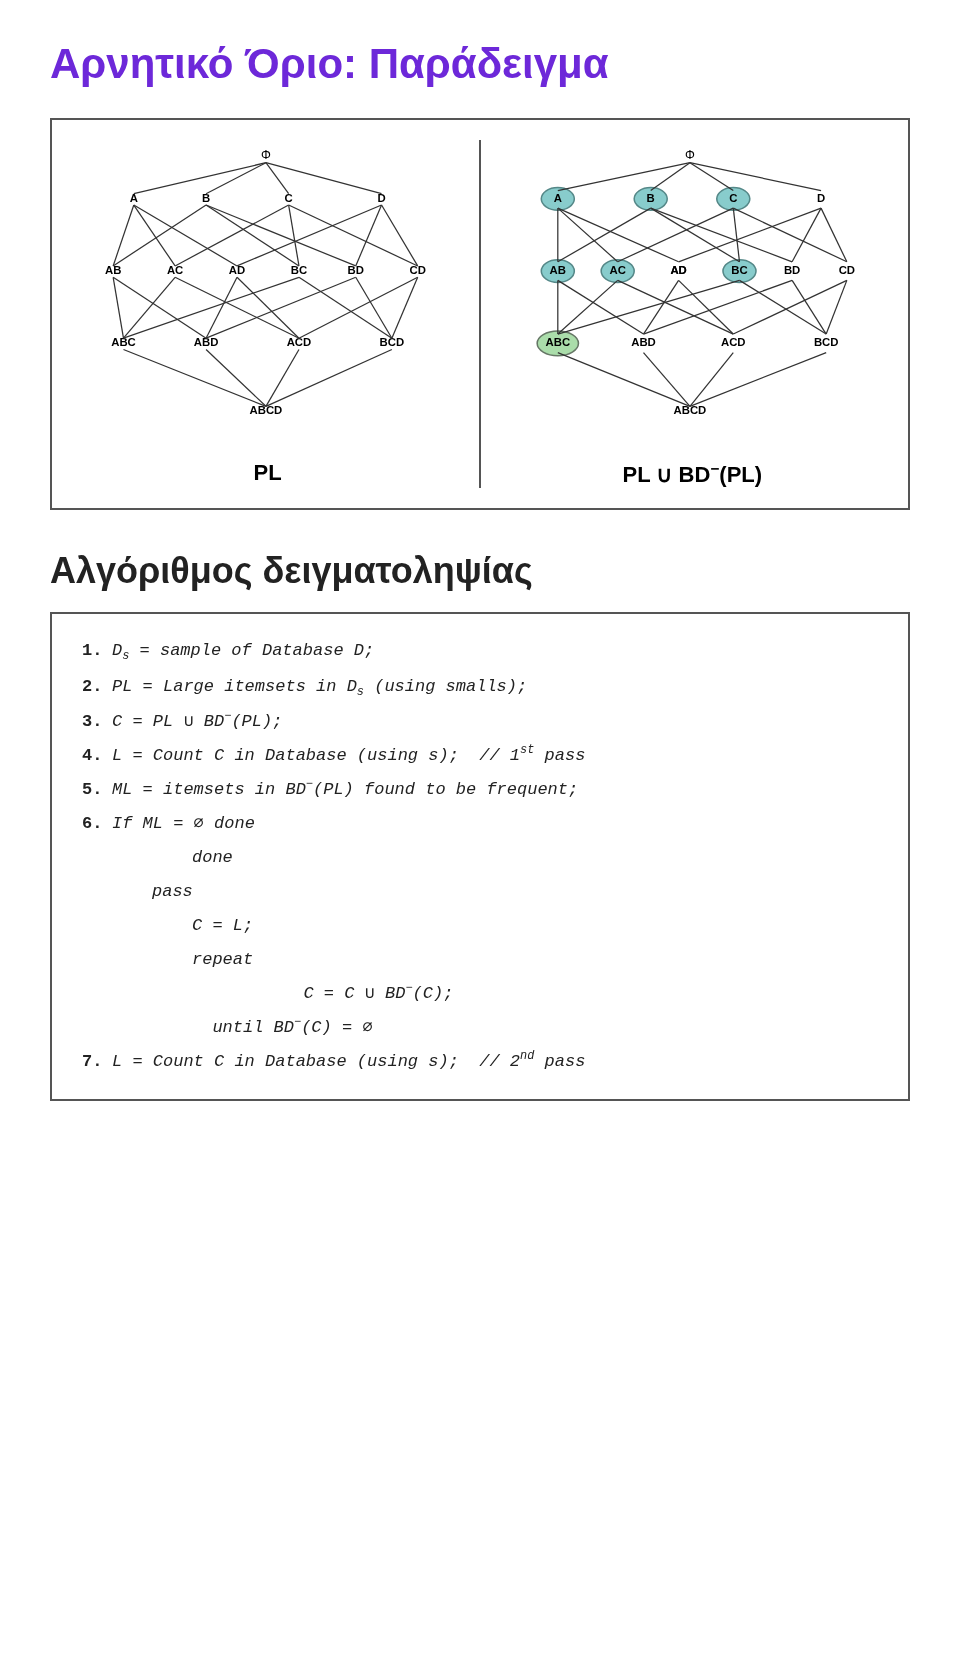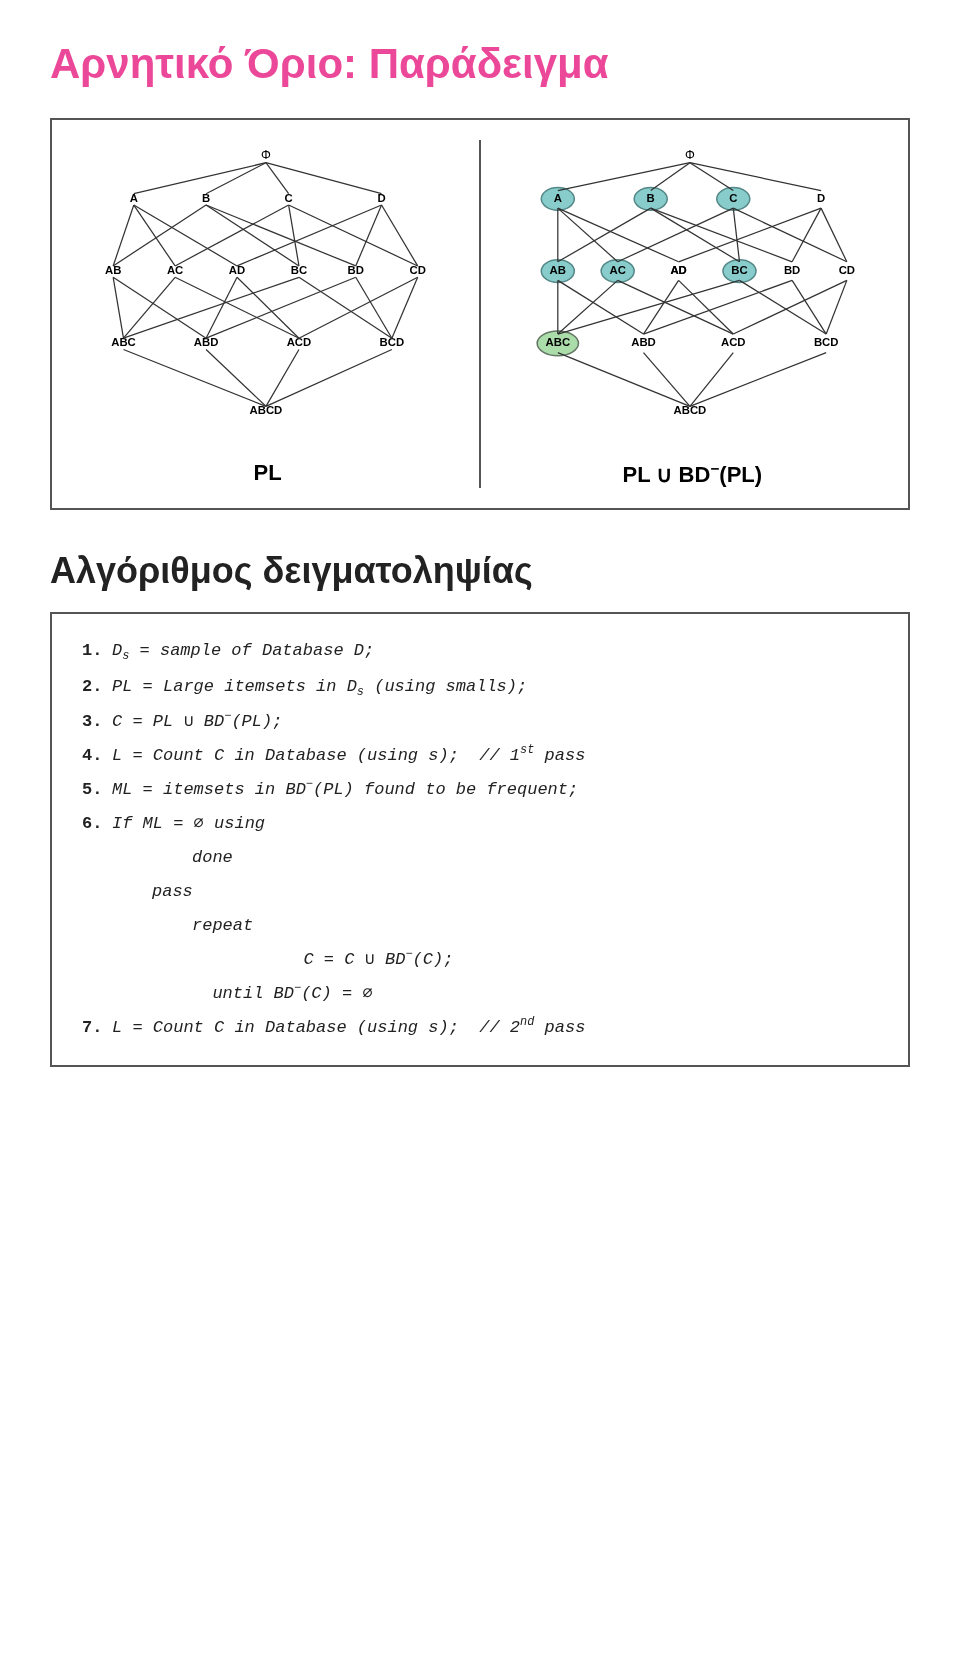--- a/index.html
+++ b/index.html
@@ -5,21 +5,21 @@
     * { margin: 0; padding: 0; box-sizing: border-box; }
     body {
       background: #fff;
       font-family: Arial, sans-serif;
       width: 960px;
       min-height: 1654px;
       padding: 40px 50px;
     }
 
     .page-title {
-      color: #ec4899;
+      color: #6d28d9;
       font-size: 42px;
       font-weight: bold;
       margin-bottom: 30px;
     }
 
     .diagram-section {
       border: 2px solid #555;
       padding: 20px;
       margin-bottom: 40px;
       display: flex;
@@ -295,38 +295,44 @@
     <div class="algo-line">
       <span class="line-num">5.</span>
       <span class="line-content">
         ML = itemsets in BD<sup>−</sup>(PL) found to be frequent;
       </span>
     </div>
 
     <div class="algo-line">
       <span class="line-num">6.</span>
       <span class="line-content">
-        If ML = ∅ using
+        If ML = ∅ done
       </span>
     </div>
 
     <div class="algo-line">
       <span class="line-num">&nbsp;</span>
       <span class="line-content indent2">
         done
       </span>
     </div>
 
     <div class="algo-line">
       <span class="line-num">&nbsp;</span>
       <span class="line-content indent1">
         pass
       </span>
     </div>
 
+    <div class="algo-line">
+      <span class="line-num">&nbsp;</span>
+      <span class="line-content indent2">
+        C = L;
+      </span>
+    </div>
 
     <div class="algo-line">
       <span class="line-num">&nbsp;</span>
       <span class="line-content indent2">
         repeat
       </span>
     </div>
 
     <div class="algo-line">
       <span class="line-num">&nbsp;</span>

